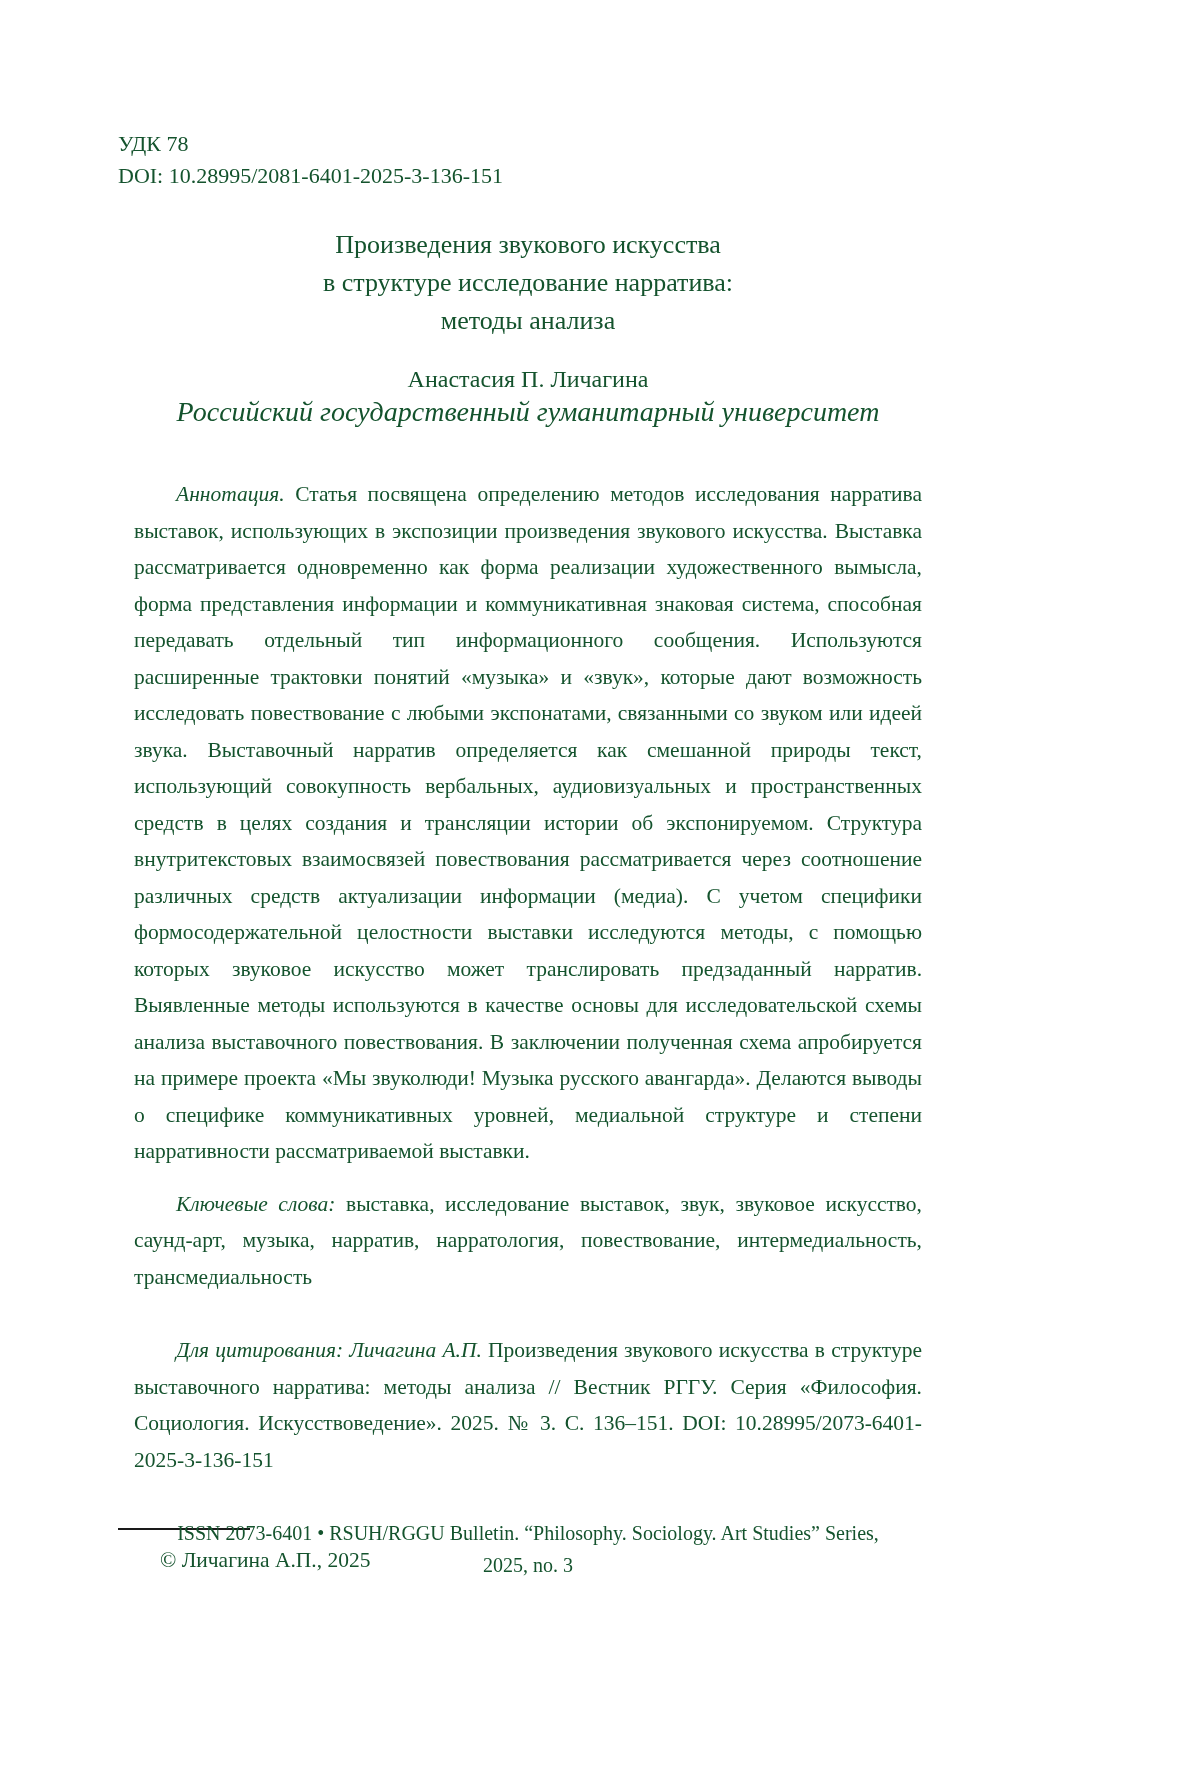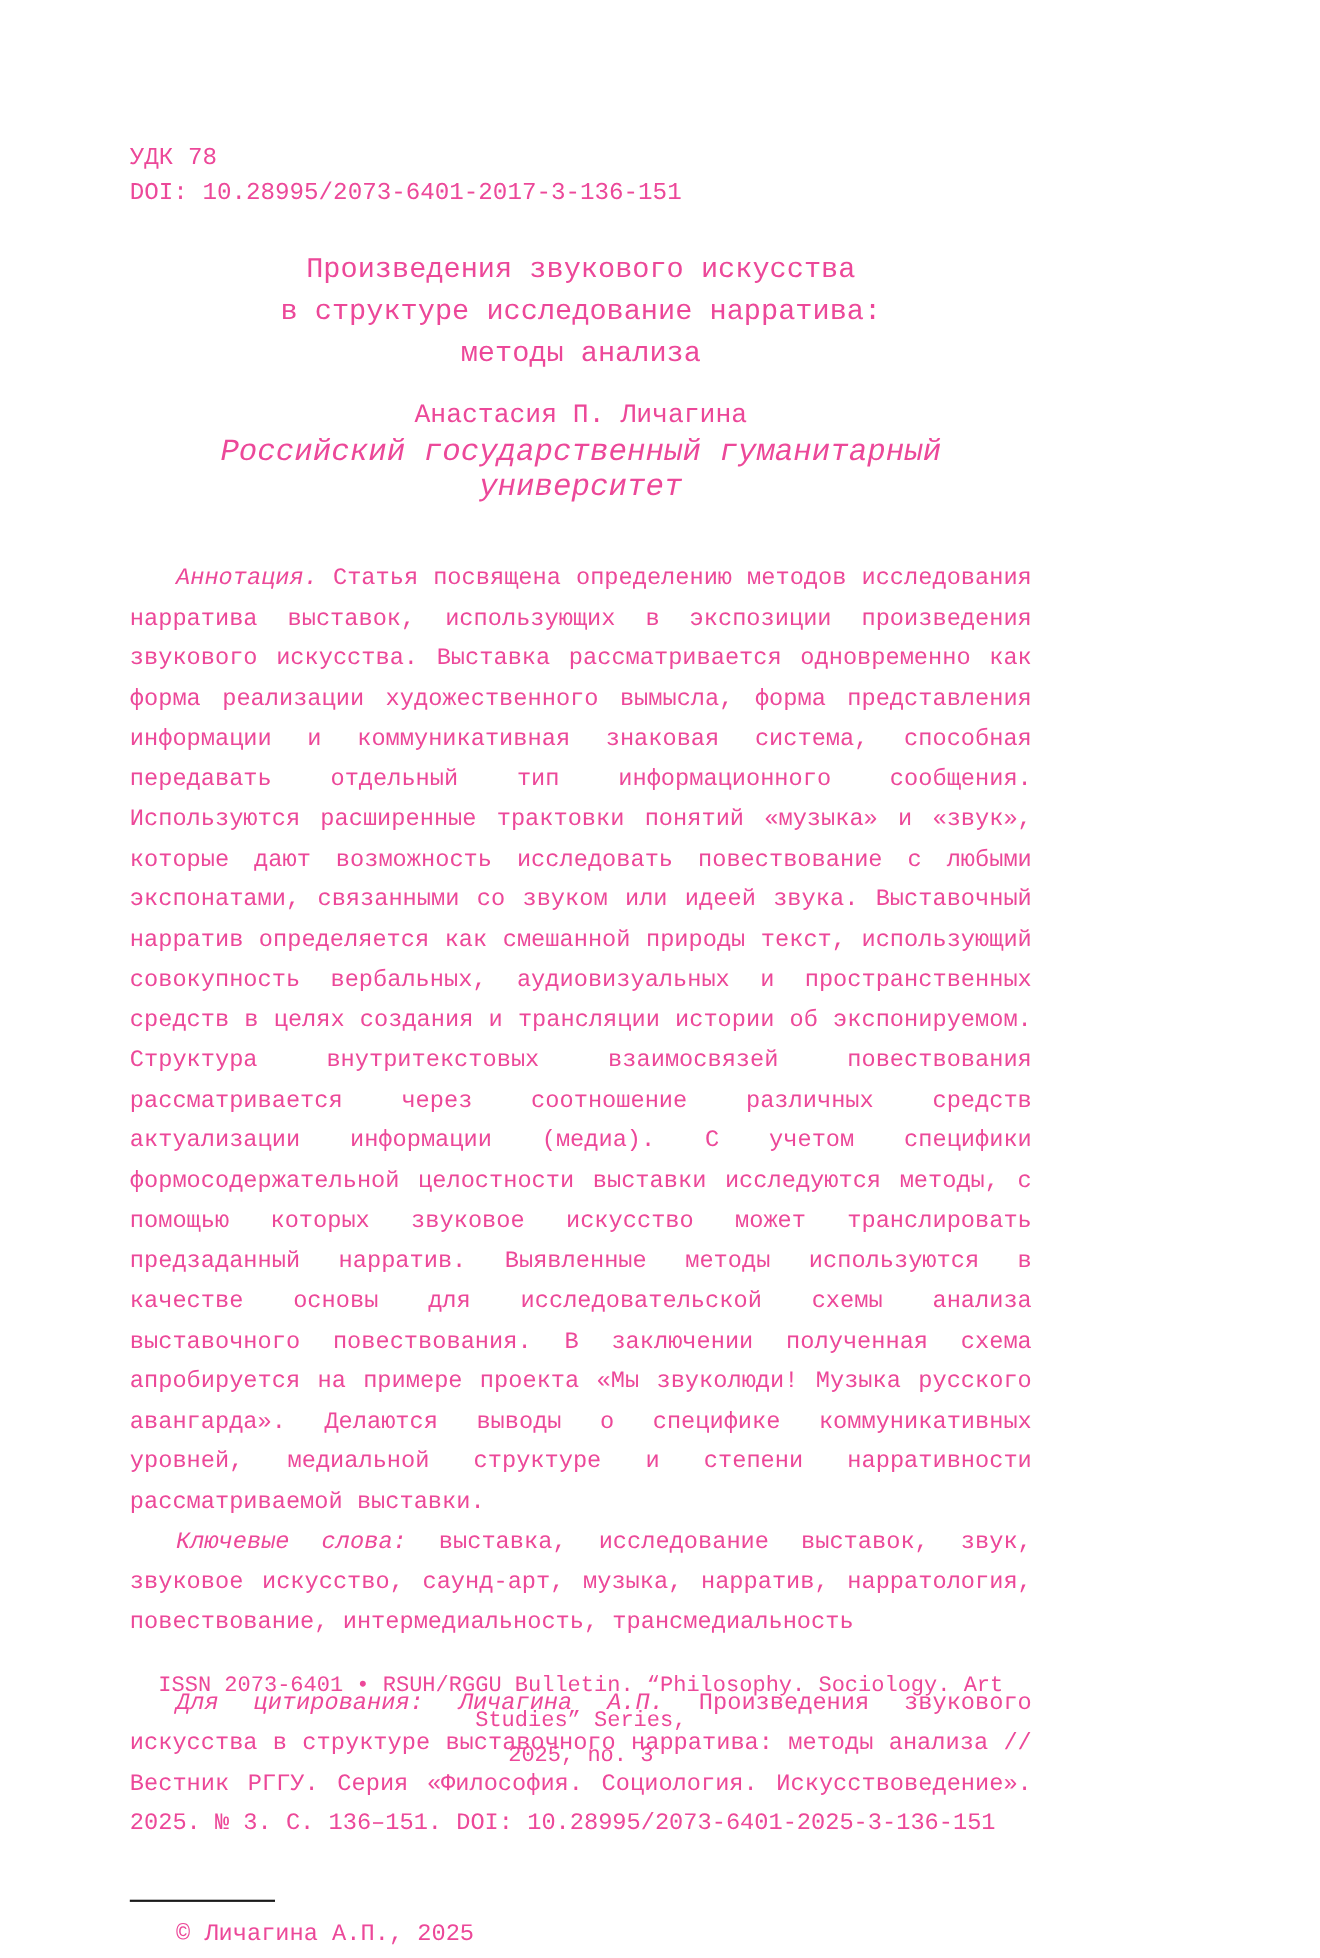--- a/index.html
+++ b/index.html
@@ -5,22 +5,22 @@
   html, body {
     margin: 0;
     padding: 0;
     background: #ffffff;
   }
   .page {
     position: relative;
     width: 1200px;
     height: 1780px;
     background: #ffffff;
-    font-family: Liberation Mono, monospace;
-    color: #ec4899;
+    font-family: Liberation Serif, serif;
+    color: #14532d;
     overflow: hidden;
   }
   .content {
     position: absolute;
     left: 118px;
     top: 128px;
     width: 820px;
   }
   .head-block {
     font-size: 22px;
@@ -43,21 +43,21 @@
     font-size: 24px;
     line-height: 34px;
   }
   .affiliation {
     font-style: italic;
     font-size: 28px;
     line-height: 32px;
   }
   .affiliation span { display: block; }
   .body-par {
-    margin: 0;
+    margin: 16px;
     font-size: 21.5px;
     line-height: 36.5px;
     text-align: justify;
     text-indent: 42px;
   }
   .body-par .lbl { font-style: italic; }
   .citation-par { margin-top: 37px; }
   .divider {
     width: 132px;
     border: none;
@@ -83,21 +83,21 @@
   .footer span { display: block; }
 </style>
 </head>
 <body>
 
 <div class="page">
   <div class="content">
 
     <div class="head-block">
       <div>УДК 78</div>
-      <div>DOI: 10.28995/2073-6401-2017-3-136-151</div>
+      <div>DOI: 10.28995/2081-6401-2025-3-136-151</div>
     </div>
 
     <h1 class="title">
       <span>Произведения звукового искусства</span>
       <span>в структуре исследование нарратива:</span>
       <span>методы анализа</span>
     </h1>
 
     <div class="author-block">
       <div class="author-name">Анастасия П. Личагина</div>

